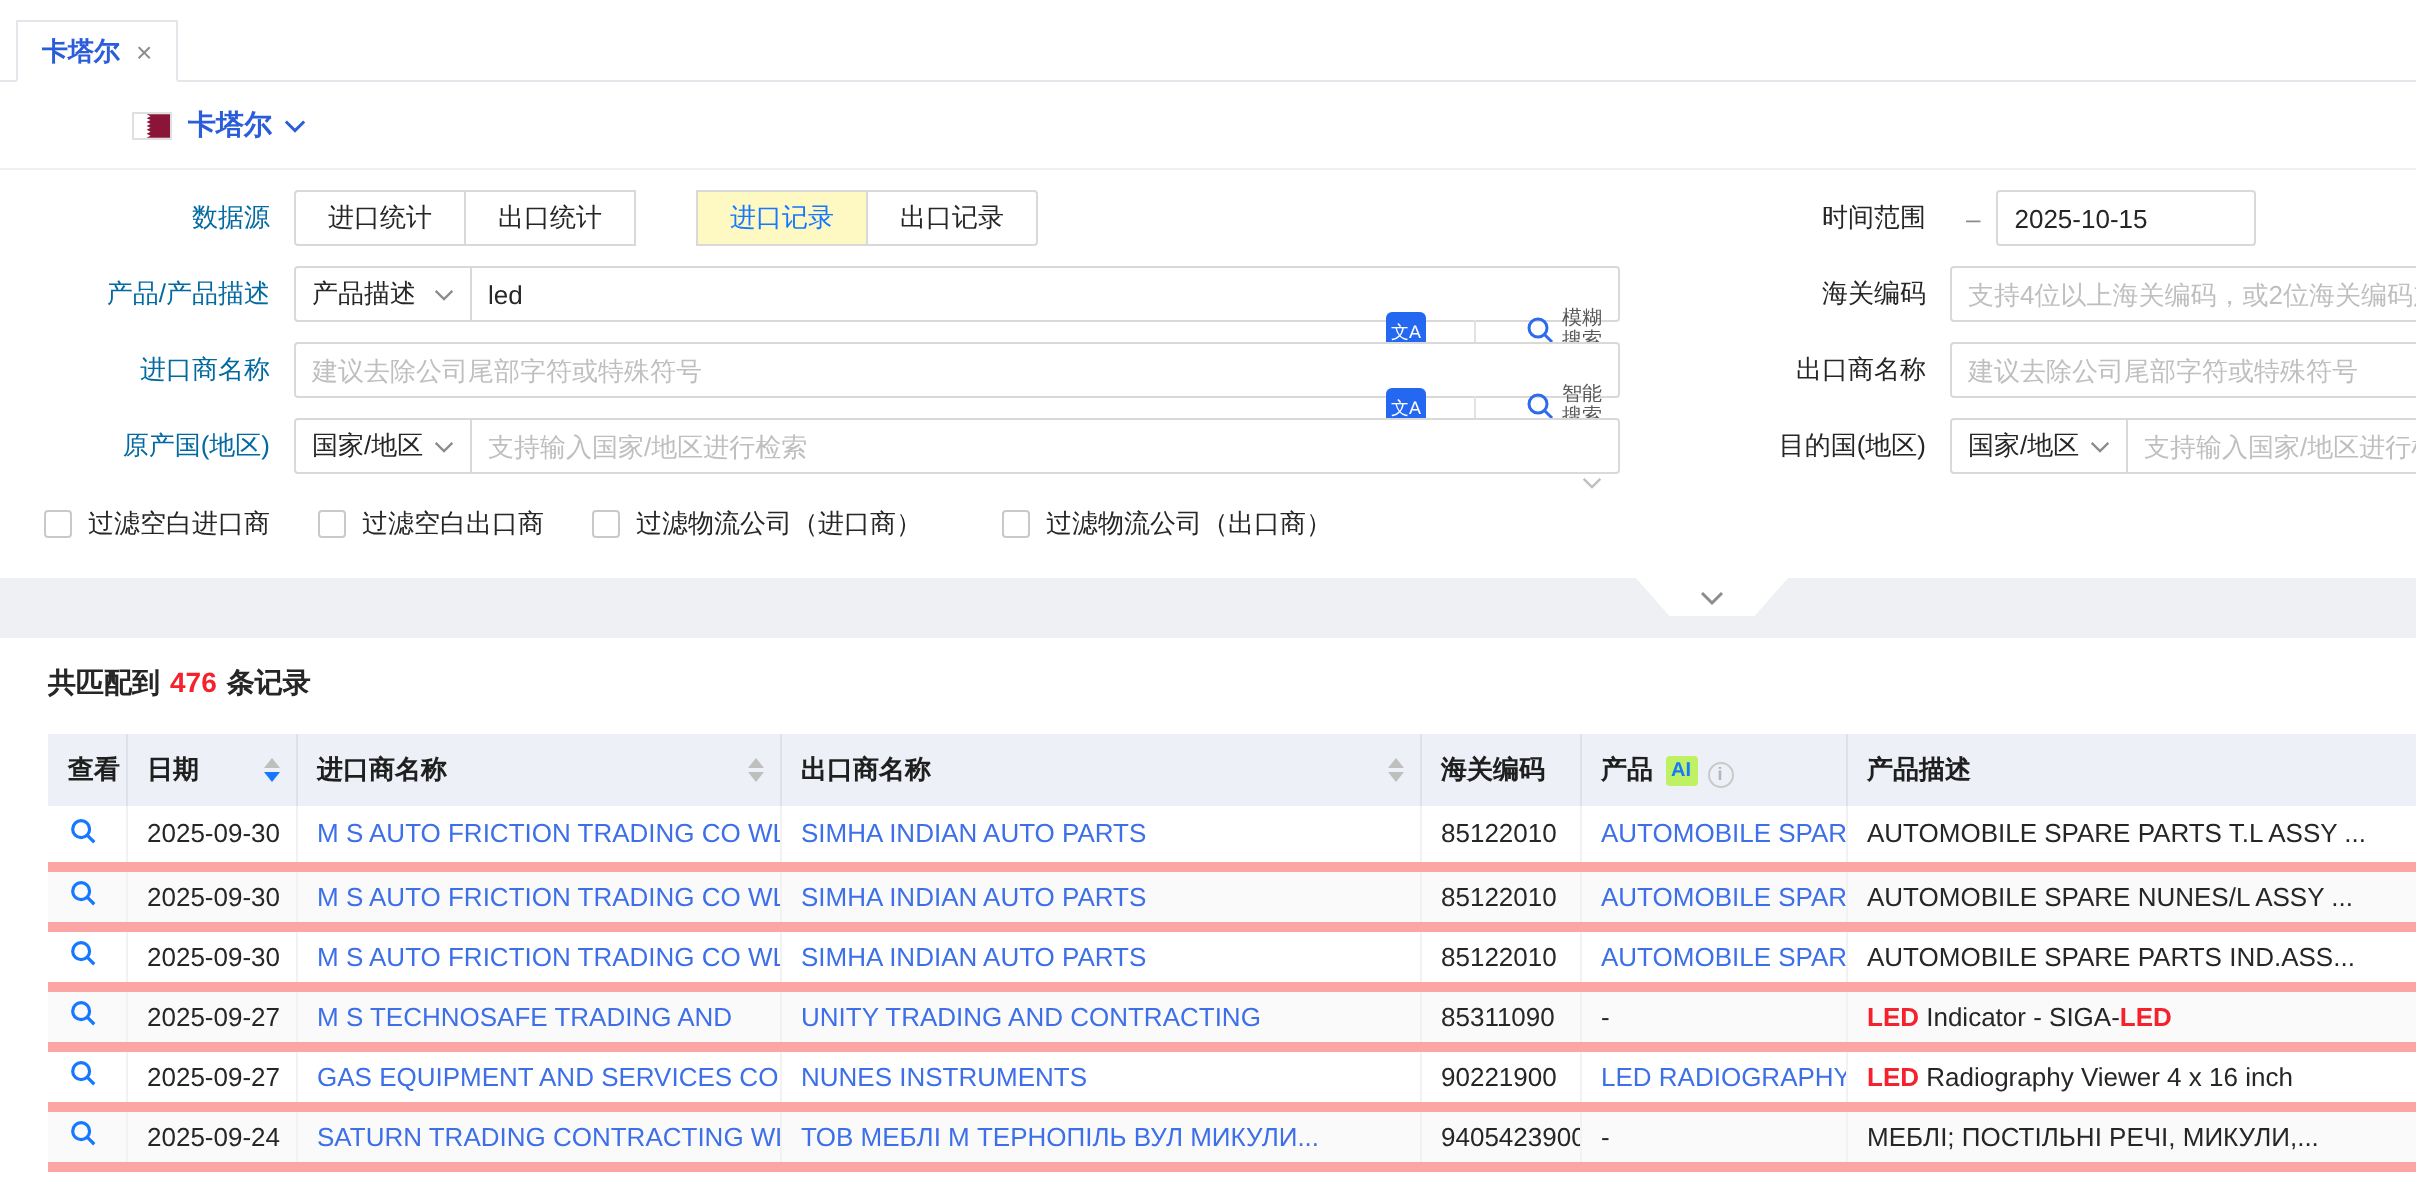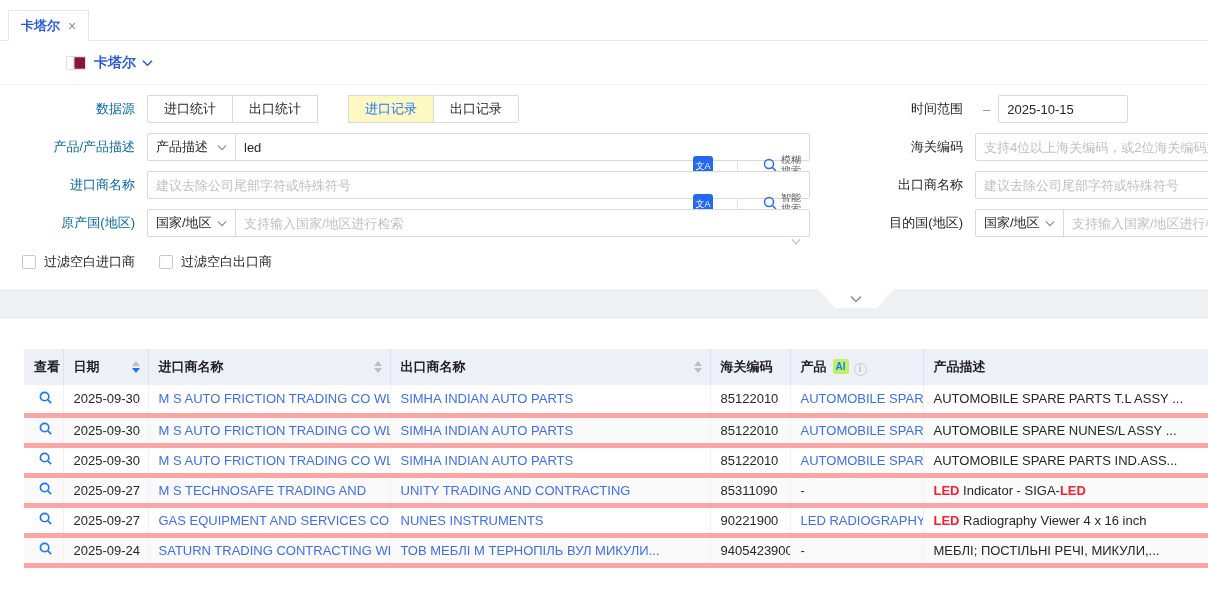--- a/index.html
+++ b/index.html
@@ -72,21 +72,21 @@
   .count-line { margin-left:24px; font-size:14px; font-weight:bold; color:#262626; }
   .count-line .red { margin:0 5px; }
   .red { color:#f5222d; font-weight:bold; }
 
   table { table-layout:fixed; border-collapse:collapse; margin:16px 0 0 24px; width:1184px; font-size:13px; }
   th { background:#edf0f7; height:36px; font-weight:bold; text-align:left; padding:0 10px; border-right:1px solid #dde1ea;
        color:#1f1f1f; position:relative; white-space:nowrap; overflow:hidden; }
   td { height:30px; padding:0 10px; border-bottom:5px solid #fca5a5; border-right:1px solid #f2f2f2;
        white-space:nowrap; overflow:hidden; color:#262626; }
   tr.alt td { background:#fafafa; }
-  td.center, th.center { text-align:right; }
+  td.center, th.center { text-align:left; }
   a.link { color:#3d6fe8; text-decoration:none; cursor:pointer; }
   .sorter { position:absolute; right:8px; top:50%; transform:translateY(-50%); display:flex; flex-direction:column; gap:2px; cursor:pointer; }
   .car-up { width:0; height:0; border-left:4px solid transparent; border-right:4px solid transparent; border-bottom:5px solid #bfbfbf; }
   .car-dn { width:0; height:0; border-left:4px solid transparent; border-right:4px solid transparent; border-top:5px solid #bfbfbf; }
   .car-dn.on { border-top-color:#1677ff; }
   .ai-badge { display:inline-block; margin-left:6px; padding:0 3px; height:15px; line-height:15px; font-size:10px;
               font-weight:bold; color:#1677ff; background:#bef264; border-radius:2px; vertical-align:1px; }
   .info-i { display:inline-flex; width:13px; height:13px; border:1px solid #c9c9c9; border-radius:50%; color:#b5b5b5;
             font-size:9px; align-items:center; justify-content:center; margin-left:5px; vertical-align:-1px; font-style:normal; }
 </style>
@@ -226,32 +226,43 @@
 
     <div class="cbrow">
       <span class="cbitem">
         <span class="cb"></span>
         <span>过滤空白进口商</span>
       </span>
       <span class="cbitem">
         <span class="cb"></span>
         <span>过滤空白出口商</span>
       </span>
+      <span class="cbitem">
+        <span class="cb"></span>
+        <span>过滤物流公司（进口商）</span>
+      </span>
+      <span class="cbitem gap">
+        <span class="cb"></span>
+        <span>过滤物流公司（出口商）</span>
+      </span>
     </div>
   </div>
 
   <div class="band">
     <div class="ctab">
       <svg width="12" height="8" viewBox="0 0 12 8" fill="none" stroke="#8c8c8c" stroke-width="1.5">
           <path d="M1 1.5 L6 6.5 L11 1.5"></path>
         </svg>
     </div>
   </div>
 
   <div class="results">
+    <div class="count-line">
+      <span>共匹配到</span><span class="red">476</span><span>条记录</span>
+    </div>
 
     <table>
       <thead>
           <tr id="thead-row">
             <th class="center" style="width: 39px;"><span>查看</span></th>
             <th style="width: 85px;"><span>日期</span><span class="sorter">
                 <span class="car-up"></span>
                 <span class="car-dn on"></span>
               </span></th>
             <th style="width: 242px;"><span>进口商名称</span><span class="sorter">

